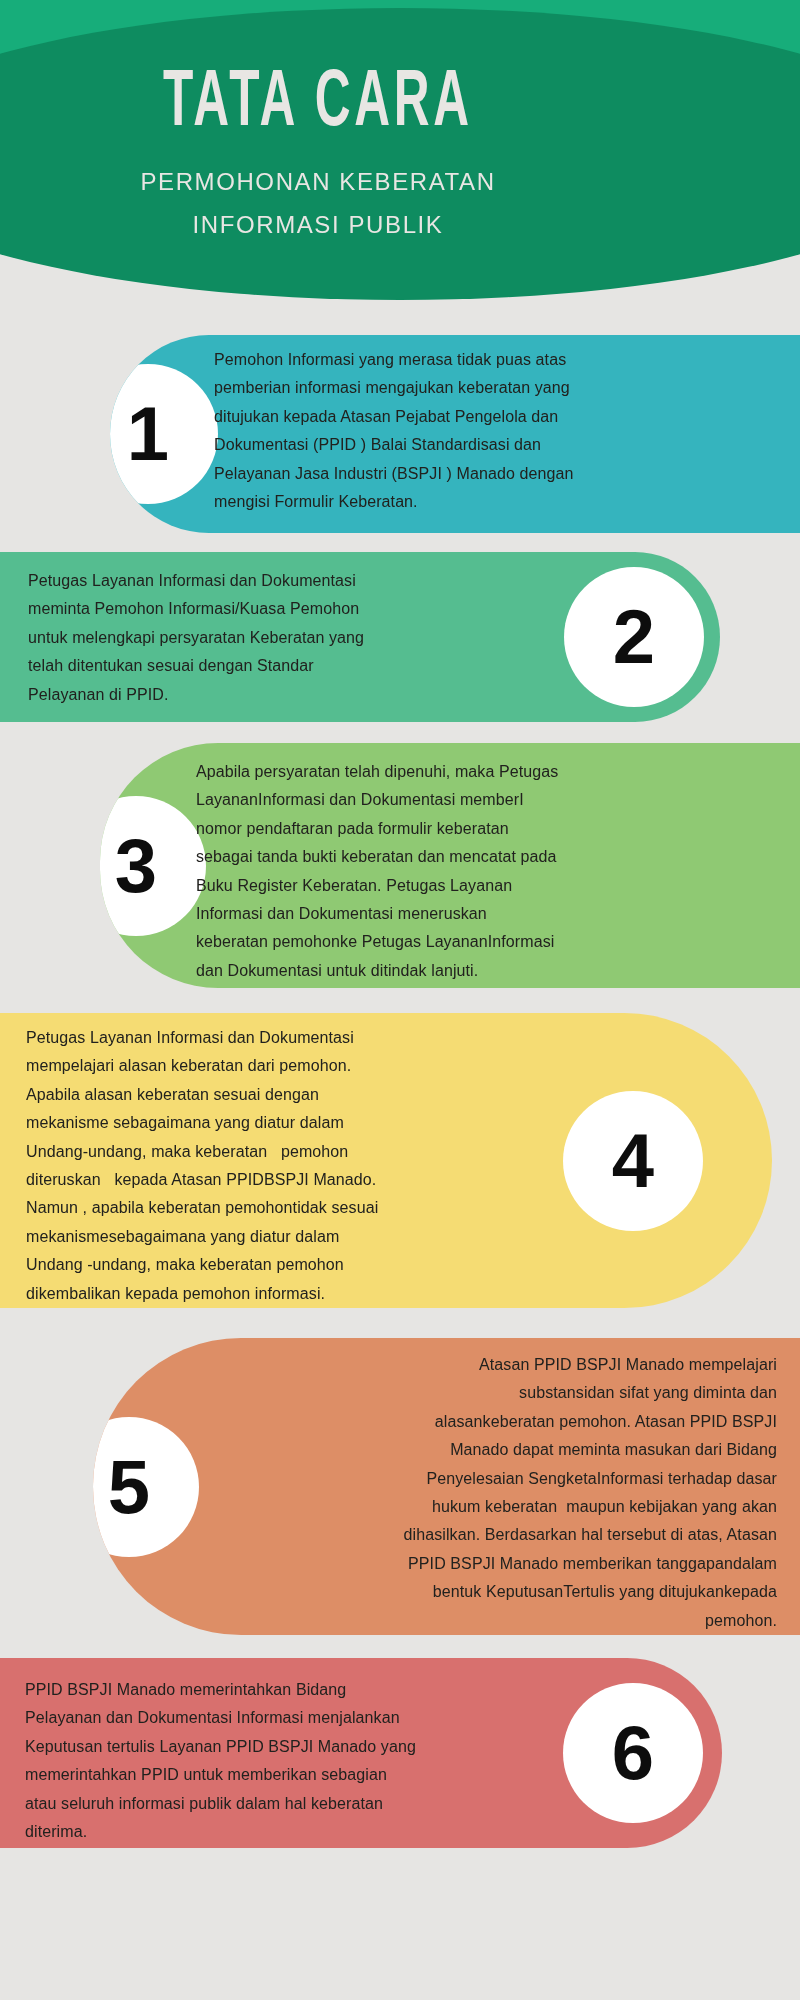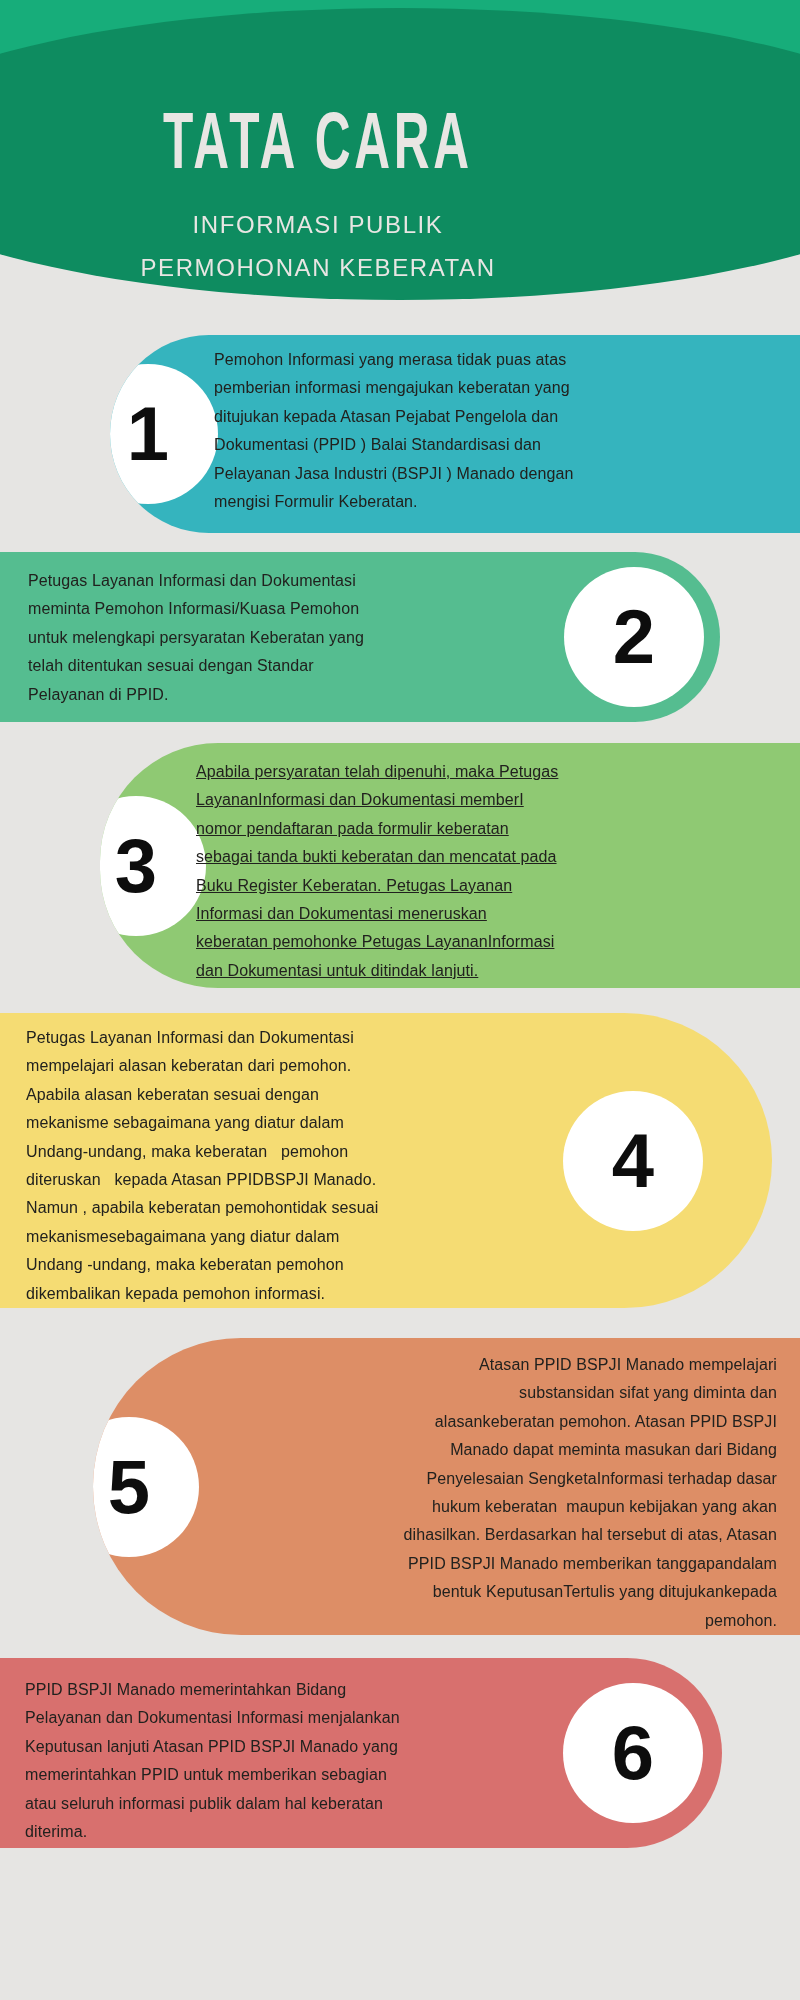--- a/index.html
+++ b/index.html
@@ -2,21 +2,21 @@
 <html><head>
 <meta charset="utf-8">
 <style>
   html,body{margin:0;padding:0;}
   body{font-family:"Liberation Sans", sans-serif;}
   .page{position:relative;width:800px;height:2000px;background:#e6e5e3;overflow:hidden;}
 
   
   .header-band{position:absolute;left:0;top:0;width:800px;height:190px;}
   .header-ellipse{position:absolute;left:-150px;top:8px;width:1100px;height:292px;border-radius:50%;}
-  .header-text{position:absolute;left:8px;top:58px;width:620px;text-align:center;margin-top:43px;}
+  .header-text{position:absolute;left:8px;top:58px;width:620px;text-align:center;}
   .main-title{display:inline-block;font-size:80px;font-weight:700;letter-spacing:6px;
               transform:scaleX(0.62);transform-origin:50% 50%;white-space:nowrap;line-height:1;}
   .subtitle{margin-top:22px;font-size:24px;letter-spacing:1.6px;line-height:43px;font-weight:400;}
 
   
   .step{position:absolute;overflow:hidden;}
   .step-text{position:absolute;font-size:16px;line-height:28.4px;color:#21211e;
              white-space:pre-wrap;letter-spacing:0.1px;}
   .num-circle{position:absolute;width:140px;height:140px;border-radius:50%;background:#ffffff;
               top:50%;transform:translateY(-50%);display:flex;align-items:center;justify-content:center;}
@@ -26,21 +26,21 @@
   .step1{left:110px;top:335px;width:690px;height:198px;border-radius:99px 0 0 99px;}
   .step1 .num-circle{left:-32px;}
   .step1 .step-text{left:104px;top:11px;width:566px;}
   
   .step2{left:0;top:552px;width:720px;height:170px;border-radius:0 85px 85px 0;}
   .step2 .num-circle{right:16px;}
   .step2 .step-text{left:28px;top:15px;width:520px;}
   
   .step3{left:100px;top:743px;width:700px;height:245px;border-radius:118px 0 0 118px;}
   .step3 .num-circle{left:-34px;}
-  .step3 .step-text{left:96px;top:15px;width:586px;text-decoration:underline;}
+  .step3 .step-text{left:96px;top:15px;width:586px;}
   
   .step4{left:0;top:1013px;width:772px;height:295px;border-radius:0 148px 148px 0;}
   .step4 .num-circle{right:69px;}
   .step4 .step-text{left:26px;top:11px;width:480px;}
   
   .step5{left:93px;top:1338px;width:707px;height:297px;border-radius:148px 0 0 148px;}
   .step5 .num-circle{left:-34px;}
   .step5 .step-text{left:104px;top:13px;width:580px;text-align:right;}
   
   .step6{left:0;top:1658px;width:722px;height:190px;border-radius:0 95px 95px 0;}
@@ -53,22 +53,22 @@
 <div class="page" style="background-color: rgb(230, 229, 227);">
 
   <div class="header-band" style="background-color: rgb(23, 173, 122);"></div>
   <div class="header-ellipse" style="background-color: rgb(14, 140, 96);"></div>
 
   <div class="header-text" style="color: rgb(232, 230, 227);">
     <div>
       <span class="main-title">TATA CARA</span>
     </div>
     <div class="subtitle">
+      <div>PERMOHONAN KEBERATAN</div>
       <div>INFORMASI PUBLIK</div>
-      <div>PERMOHONAN KEBERATAN</div>
     </div>
   </div>
 
   <div class="step step1" style="background-color: rgb(53, 180, 190);">
     <div class="num-circle">
       <span class="num">1</span>
     </div>
     <div class="step-text">Pemohon Informasi yang merasa tidak puas atas
 pemberian informasi mengajukan keberatan yang
 ditujukan kepada Atasan Pejabat Pengelola dan
@@ -133,19 +133,19 @@
 bentuk KeputusanTertulis yang ditujukankepada
 pemohon.</div>
   </div>
 
   <div class="step step6" style="background-color: rgb(216, 112, 110);">
     <div class="num-circle">
       <span class="num">6</span>
     </div>
     <div class="step-text">PPID BSPJI Manado memerintahkan Bidang
 Pelayanan dan Dokumentasi Informasi menjalankan
-Keputusan lanjuti Atasan PPID BSPJI Manado yang
+Keputusan tertulis Layanan PPID BSPJI Manado yang
 memerintahkan PPID untuk memberikan sebagian
 atau seluruh informasi publik dalam hal keberatan
 diterima.</div>
   </div>
 
 </div>
 
 </body></html>

